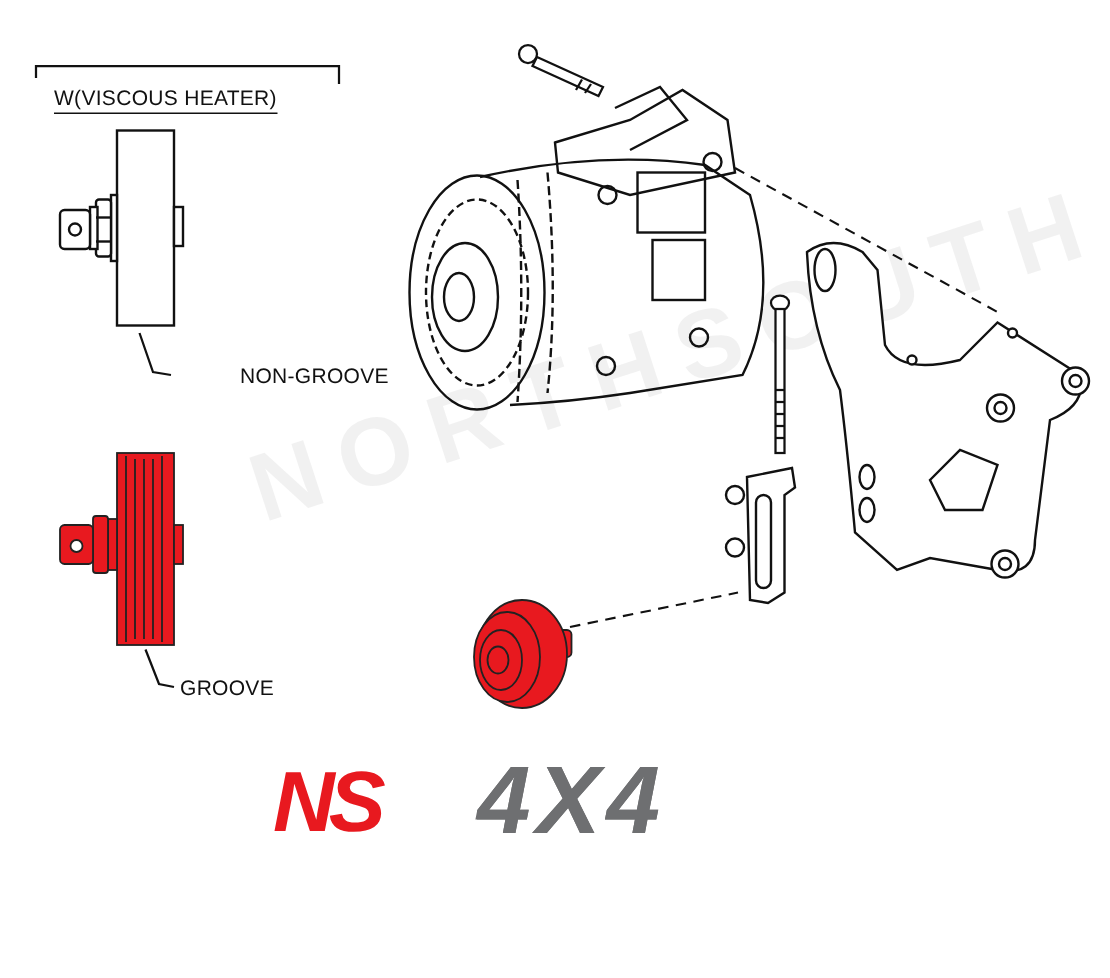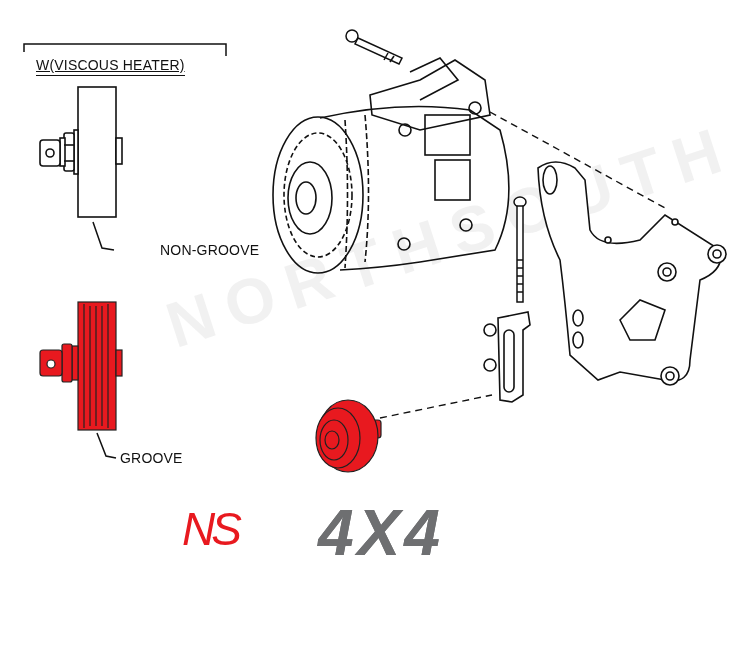--- a/index.html
+++ b/index.html
@@ -1,26 +1,26 @@
 <!DOCTYPE html>
 <html><head>
 <meta charset="utf-8">
 <style>
   html, body { margin: 0; padding: 0; background: #ffffff; }
   body { width: 740px; height: 652px; position: relative; overflow: hidden;
          font-family: "Liberation Sans", sans-serif; }
   .canvas { position: absolute; left: 0; top: 0; width: 740px; height: 652px; }
   .label { position: absolute; font-family: "Liberation Sans", sans-serif;
            font-size: 14px; color: #111; letter-spacing: 0.2px; white-space: nowrap; }
-  .label.underlined { border-bottom: 1.5px solid #111; padding-bottom: 2px; text-decoration: underline; }
+  .label.underlined { border-bottom: 1.5px solid #111; padding-bottom: 2px; }
   .watermark { position: absolute; font-family: "Liberation Sans", sans-serif;
                font-weight: bold; font-size: 64px; color: rgba(200,200,200,0.25);
                transform: rotate(-18deg); white-space: nowrap; letter-spacing: 14px; }
-  .logo-ns { position: absolute; font-family: "Liberation Sans", sans-serif; font-weight: normal;
-             font-style: italic; font-size: 46px; color: #e8191f; letter-spacing: -4px; }
+  .logo-ns { position: absolute; font-family: "Liberation Sans", sans-serif; font-weight: bold;
+             font-style: italic; font-size: 57px; color: #e8191f; letter-spacing: -4px; }
   .logo-4x4 { position: absolute; font-family: "Liberation Sans", sans-serif; font-weight: bold;
               font-style: italic; font-size: 64px; color: #6e6f71; letter-spacing: 4px;
               background: repeating-linear-gradient(180deg, #6e6f71 0 5px, #ffffff 5px 7px, #6e6f71 7px 100%);
               -webkit-background-clip: text; background-clip: text; }
 </style>
 </head>
 <body>
 
 <div class="canvas">
 

